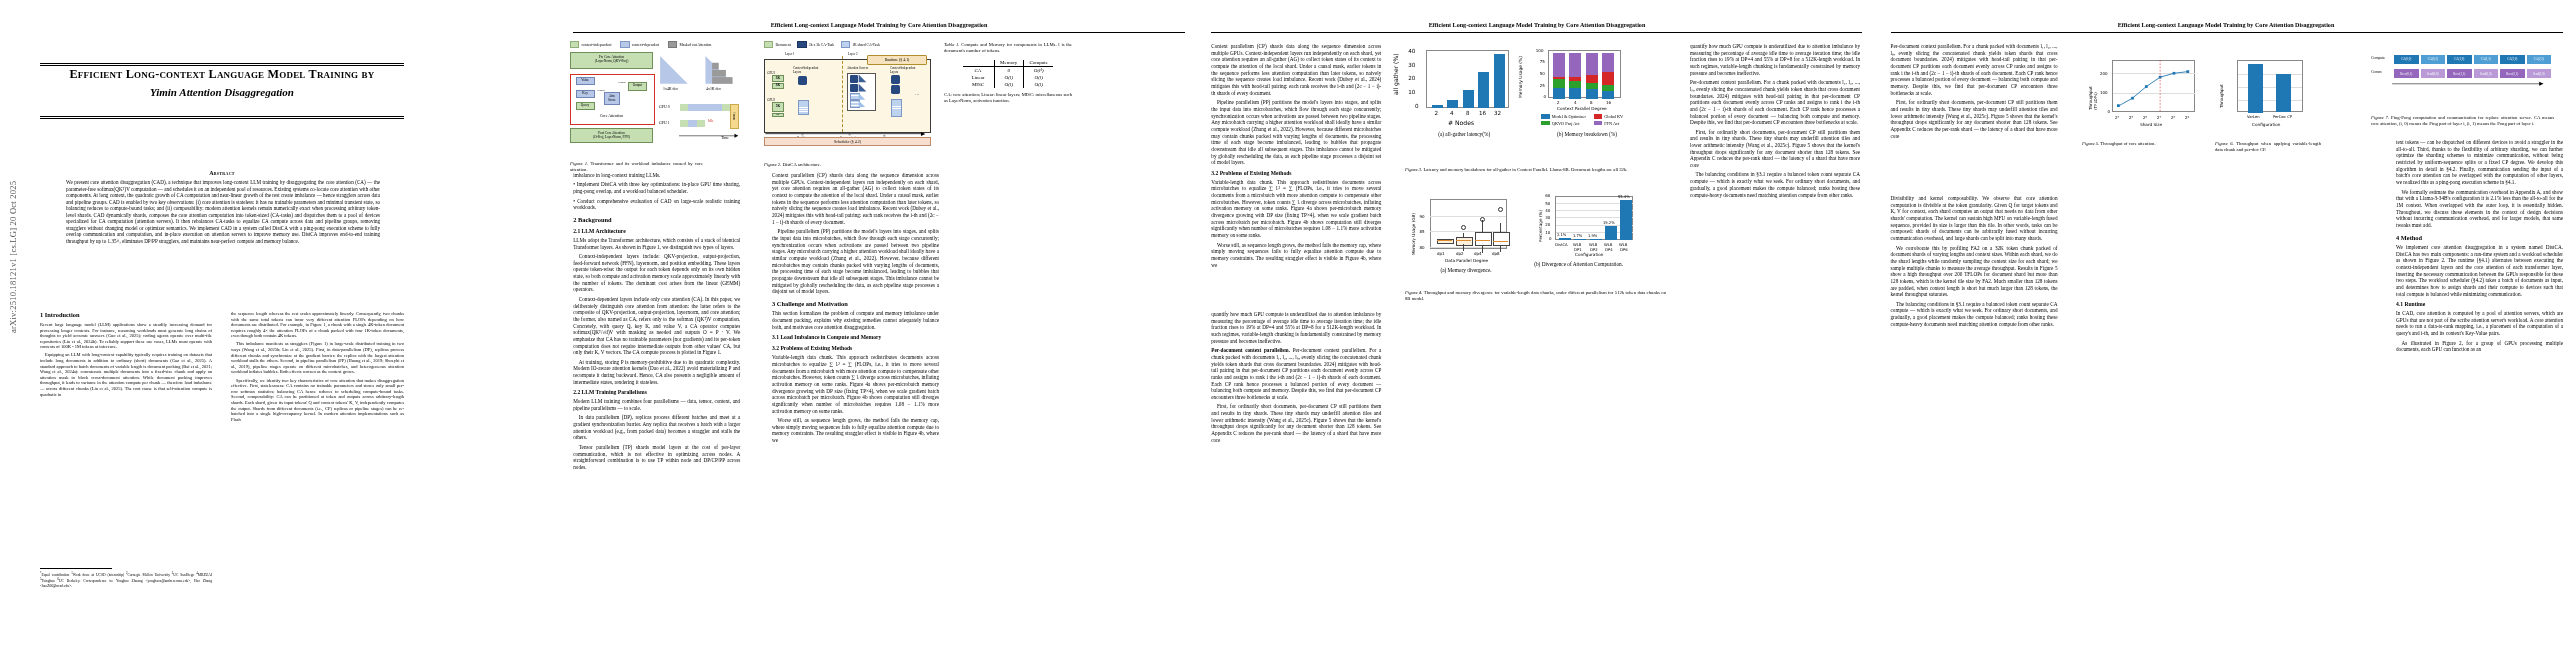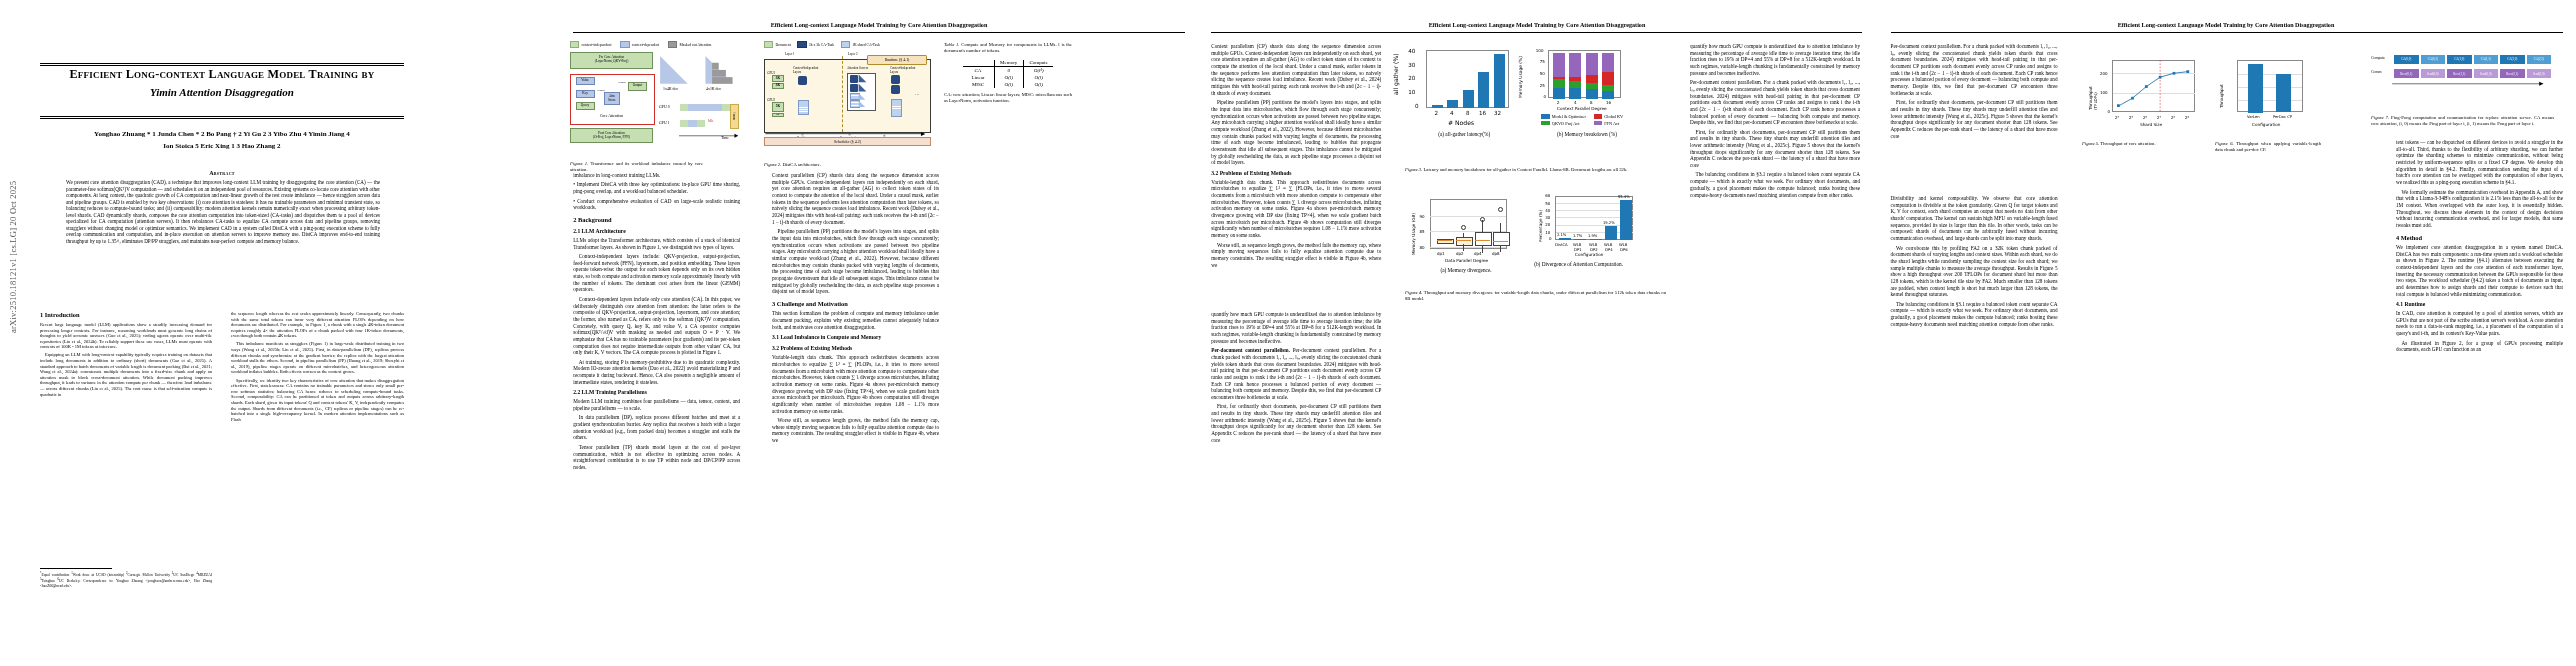--- a/index.html
+++ b/index.html
@@ -69,24 +69,20 @@
 <div class="page p1">
   <div class="arxiv-stamp">arXiv:2510.18121v1  [cs.LG]  20 Oct 2025</div>
 
   <div class="t-rule" style="top:63px;"></div>
   <div class="title-block">
     <div class="title-main">Efficient Long-context Language Model Training by</div>
     <div class="title-sub">Yimin Attention Disaggregation</div>
   </div>
   <div class="t-rule" style="top:116px;"></div>
 
-  <div class="authors">
-    <div>Yonghao Zhuang * 1   Junda Chen * 2   Bo Pang † 2   Yi Gu 2 3   Yibo Zhu 4   Yimin Jiang 4</div>
-    <div>Ion Stoica 5   Eric Xing 1 3   Hao Zhang 2</div>
-  </div>
 
   <div class="abs-head">Abstract</div>
   <div class="abstract">We present core attention disaggregation (CAD), a technique that improves long-context LLM training by disaggregating the core attention (CA) — the parameter-free softmax(QKᵀ)V computation — and schedules it on an independent pool of resources. Existing systems co-locate core attention with other components. At long context, the quadratic growth of CA computation and near-linear growth of the rest create imbalance — hence stragglers across data and pipeline groups. CAD is enabled by two key observations: (i) core attention is stateless: it has no trainable parameters and minimal transient state, so balancing reduces to compute-bound tasks; and (ii) composability: modern attention kernels remain numerically exact when processing arbitrary token-level shards. CAD dynamically shards, composes the core attention computation into token-sized (CA-tasks) and dispatches them to a pool of devices specialized for CA computation (attention servers). It then rebalances CA-tasks to equalize CA compute across data and pipeline groups, removing stragglers without changing model or optimizer semantics. We implement CAD in a system called DistCA with a ping-pong execution scheme to fully overlap communication and computation, and in-place execution on attention servers to improve memory use. DistCA improves end-to-end training throughput by up to 1.35×, eliminates DP/PP stragglers, and maintains near-perfect compute and memory balance.</div>
 
   <div class="sec1-head">1  Introduction</div>
 
   <div class="col c1">
     <p class="nf">Recent large language model (LLM) applications show a steadily increasing demand for processing longer contexts. For instance, reasoning workloads must generate long chains of thoughts to yield accurate answers (Guo et al., 2025); coding agents operate over multi-file repositories (Liu et al., 2024b). To reliably support these use cases, LLMs must operate with contexts of 100K - 1M tokens at inference.</p>
     <p>Equipping an LLM with long-context capability typically requires training on datasets that include long documents in addition to ordinary (short) documents (Gao et al., 2025). A standard approach to batch documents of variable length is document packing (Bai et al., 2021; Wang et al., 2024a): concatenate multiple documents into a fixed-size chunk and apply an attention mask to block cross-document attention. While document packing improves throughput, it leads to variance in the attention compute per chunk — therefore load imbalance — across different chunks (Lin et al., 2025). The root cause is that self-attention compute is quadratic in</p>
   </div>

